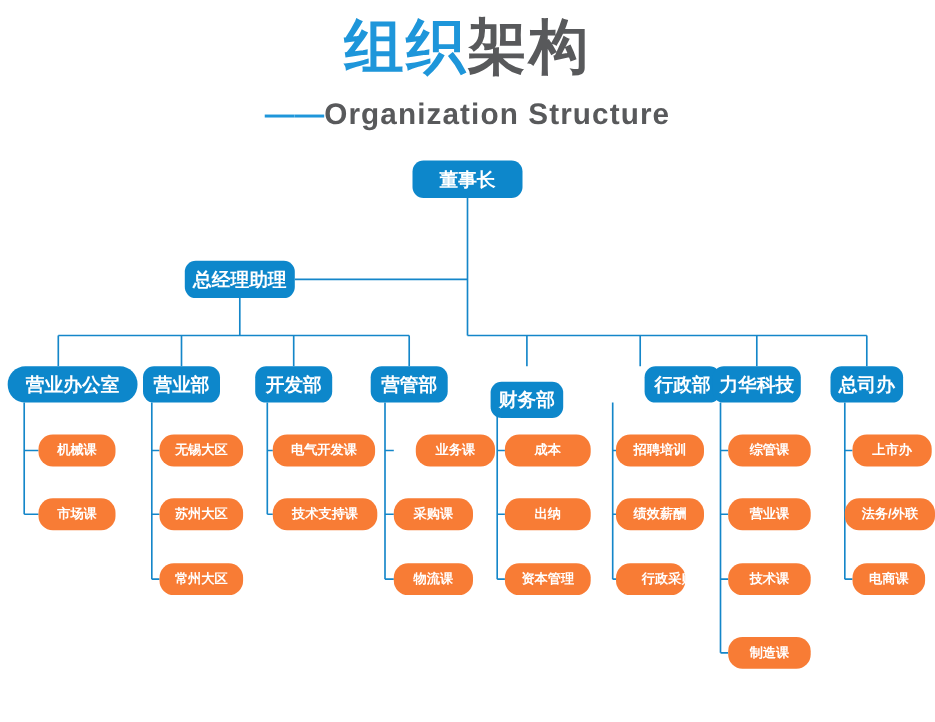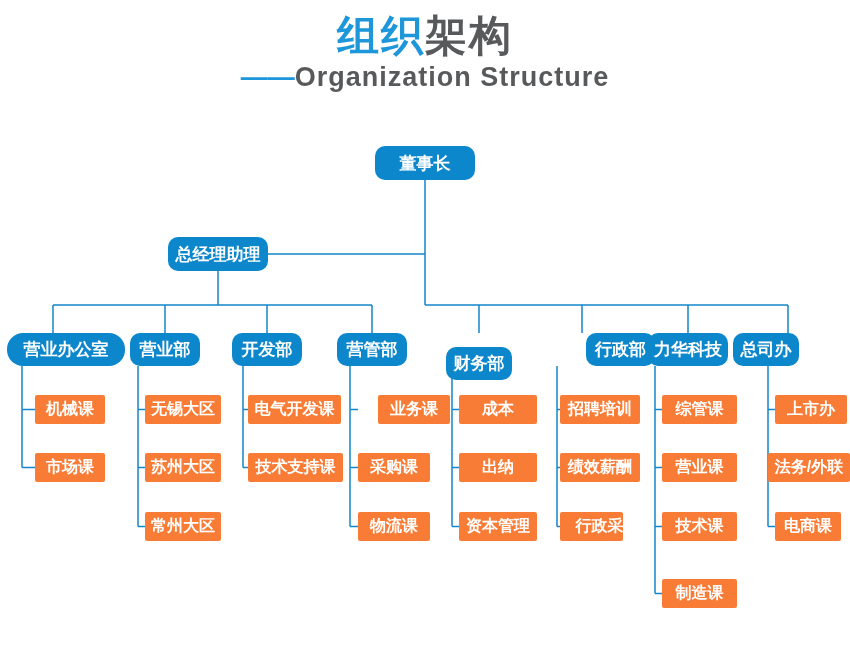--- a/index.html
+++ b/index.html
@@ -4,32 +4,32 @@
 <style>
   :root{
     --title-blue:#1E96DA; --title-gray:#58595B;
     --node-blue:#0D87CB; --node-orange:#F87C35; --line-blue:#1486C9;
   }
   *{box-sizing:border-box;margin:0;padding:0;}
   html,body{background:#fff;}
   body{font-family:"Liberation Sans",sans-serif;}
   .page{position:relative;width:850px;height:656px;background:#ffffff;overflow:hidden;}
   .chart-header{position:absolute;top:12px;left:0;width:100%;text-align:center;}
-  .chart-title{font-size:42px;font-weight:bold;letter-spacing:2px;line-height:1.15;}
+  .chart-title{font-size:54px;font-weight:bold;letter-spacing:2px;line-height:1.15;}
   .chart-title .t-blue{color:var(--title-blue);}
   .chart-title .t-gray{color:var(--title-gray);}
-  .chart-subtitle{font-size:27px;font-weight:bold;letter-spacing:1px;margin-top:2px;}
+  .chart-subtitle{font-size:27px;font-weight:bold;letter-spacing:1px;margin-top:15px;}
   .chart-subtitle .t-blue{color:var(--title-blue);letter-spacing:0;}
   .chart-subtitle .t-gray{color:var(--title-gray);}
   .connectors{position:absolute;left:0;top:0;pointer-events:none;}
   .node{position:absolute;display:flex;align-items:center;justify-content:center;
         color:#ffffff;font-weight:bold;white-space:nowrap;text-align:center;}
   .bn{background:var(--node-blue);border-radius:10px;font-size:17px;height:33px;}
   .bn.top{height:34px;}
-  .on{background:var(--node-orange);border-radius:2px;font-size:16px;height:29px;}
+  .on{background:var(--node-orange);border-radius:13px;font-size:12px;height:29px;}
 </style>
 </head>
 <body>
 
 <div class="page">
 
   <header class="chart-header">
     <h1 class="chart-title"><span class="t-blue">组织</span><span class="t-gray">架构</span></h1>
     <div class="chart-subtitle"><span class="t-blue">——</span><span class="t-gray">Organization Structure</span></div>
   </header>
@@ -55,21 +55,21 @@
 
   <div class="node bn top" style="left:168px;top:237px;width:100px;">总经理助理</div>
 
   <div class="node bn" style="left:7px;top:333px;width:118px;border-radius:16px;">营业办公室</div>
   <div class="node bn" style="left:130px;top:333px;width:70px;">营业部</div>
   <div class="node bn" style="left:232px;top:333px;width:70px;">开发部</div>
   <div class="node bn" style="left:337px;top:333px;width:70px;">营管部</div>
   <div class="node bn" style="left:446px;top:347px;width:66px;">财务部</div>
   <div class="node bn" style="left:548px;top:333px;width:69px;margin-left:38px;">行政部</div>
   <div class="node bn" style="left:648px;top:333px;width:80px;">力华科技</div>
-  <div class="node bn" style="left:733px;top:333px;width:66px;">总司办</div>
+  <div class="node bn" style="left:755px;top:333px;width:66px;">总司办</div>
 
   <div class="node on" style="left:35px;top:395px;width:70px;">机械课</div>
   <div class="node on" style="left:35px;top:453px;width:70px;">市场课</div>
 
   <div class="node on" style="left:145px;top:395px;width:76px;">无锡大区</div>
   <div class="node on" style="left:145px;top:453px;width:76px;">苏州大区</div>
   <div class="node on" style="left:145px;top:512px;width:76px;">常州大区</div>
 
   <div class="node on" style="left:248px;top:395px;width:93px;">电气开发课</div>
   <div class="node on" style="left:248px;top:453px;width:95px;">技术支持课</div>

